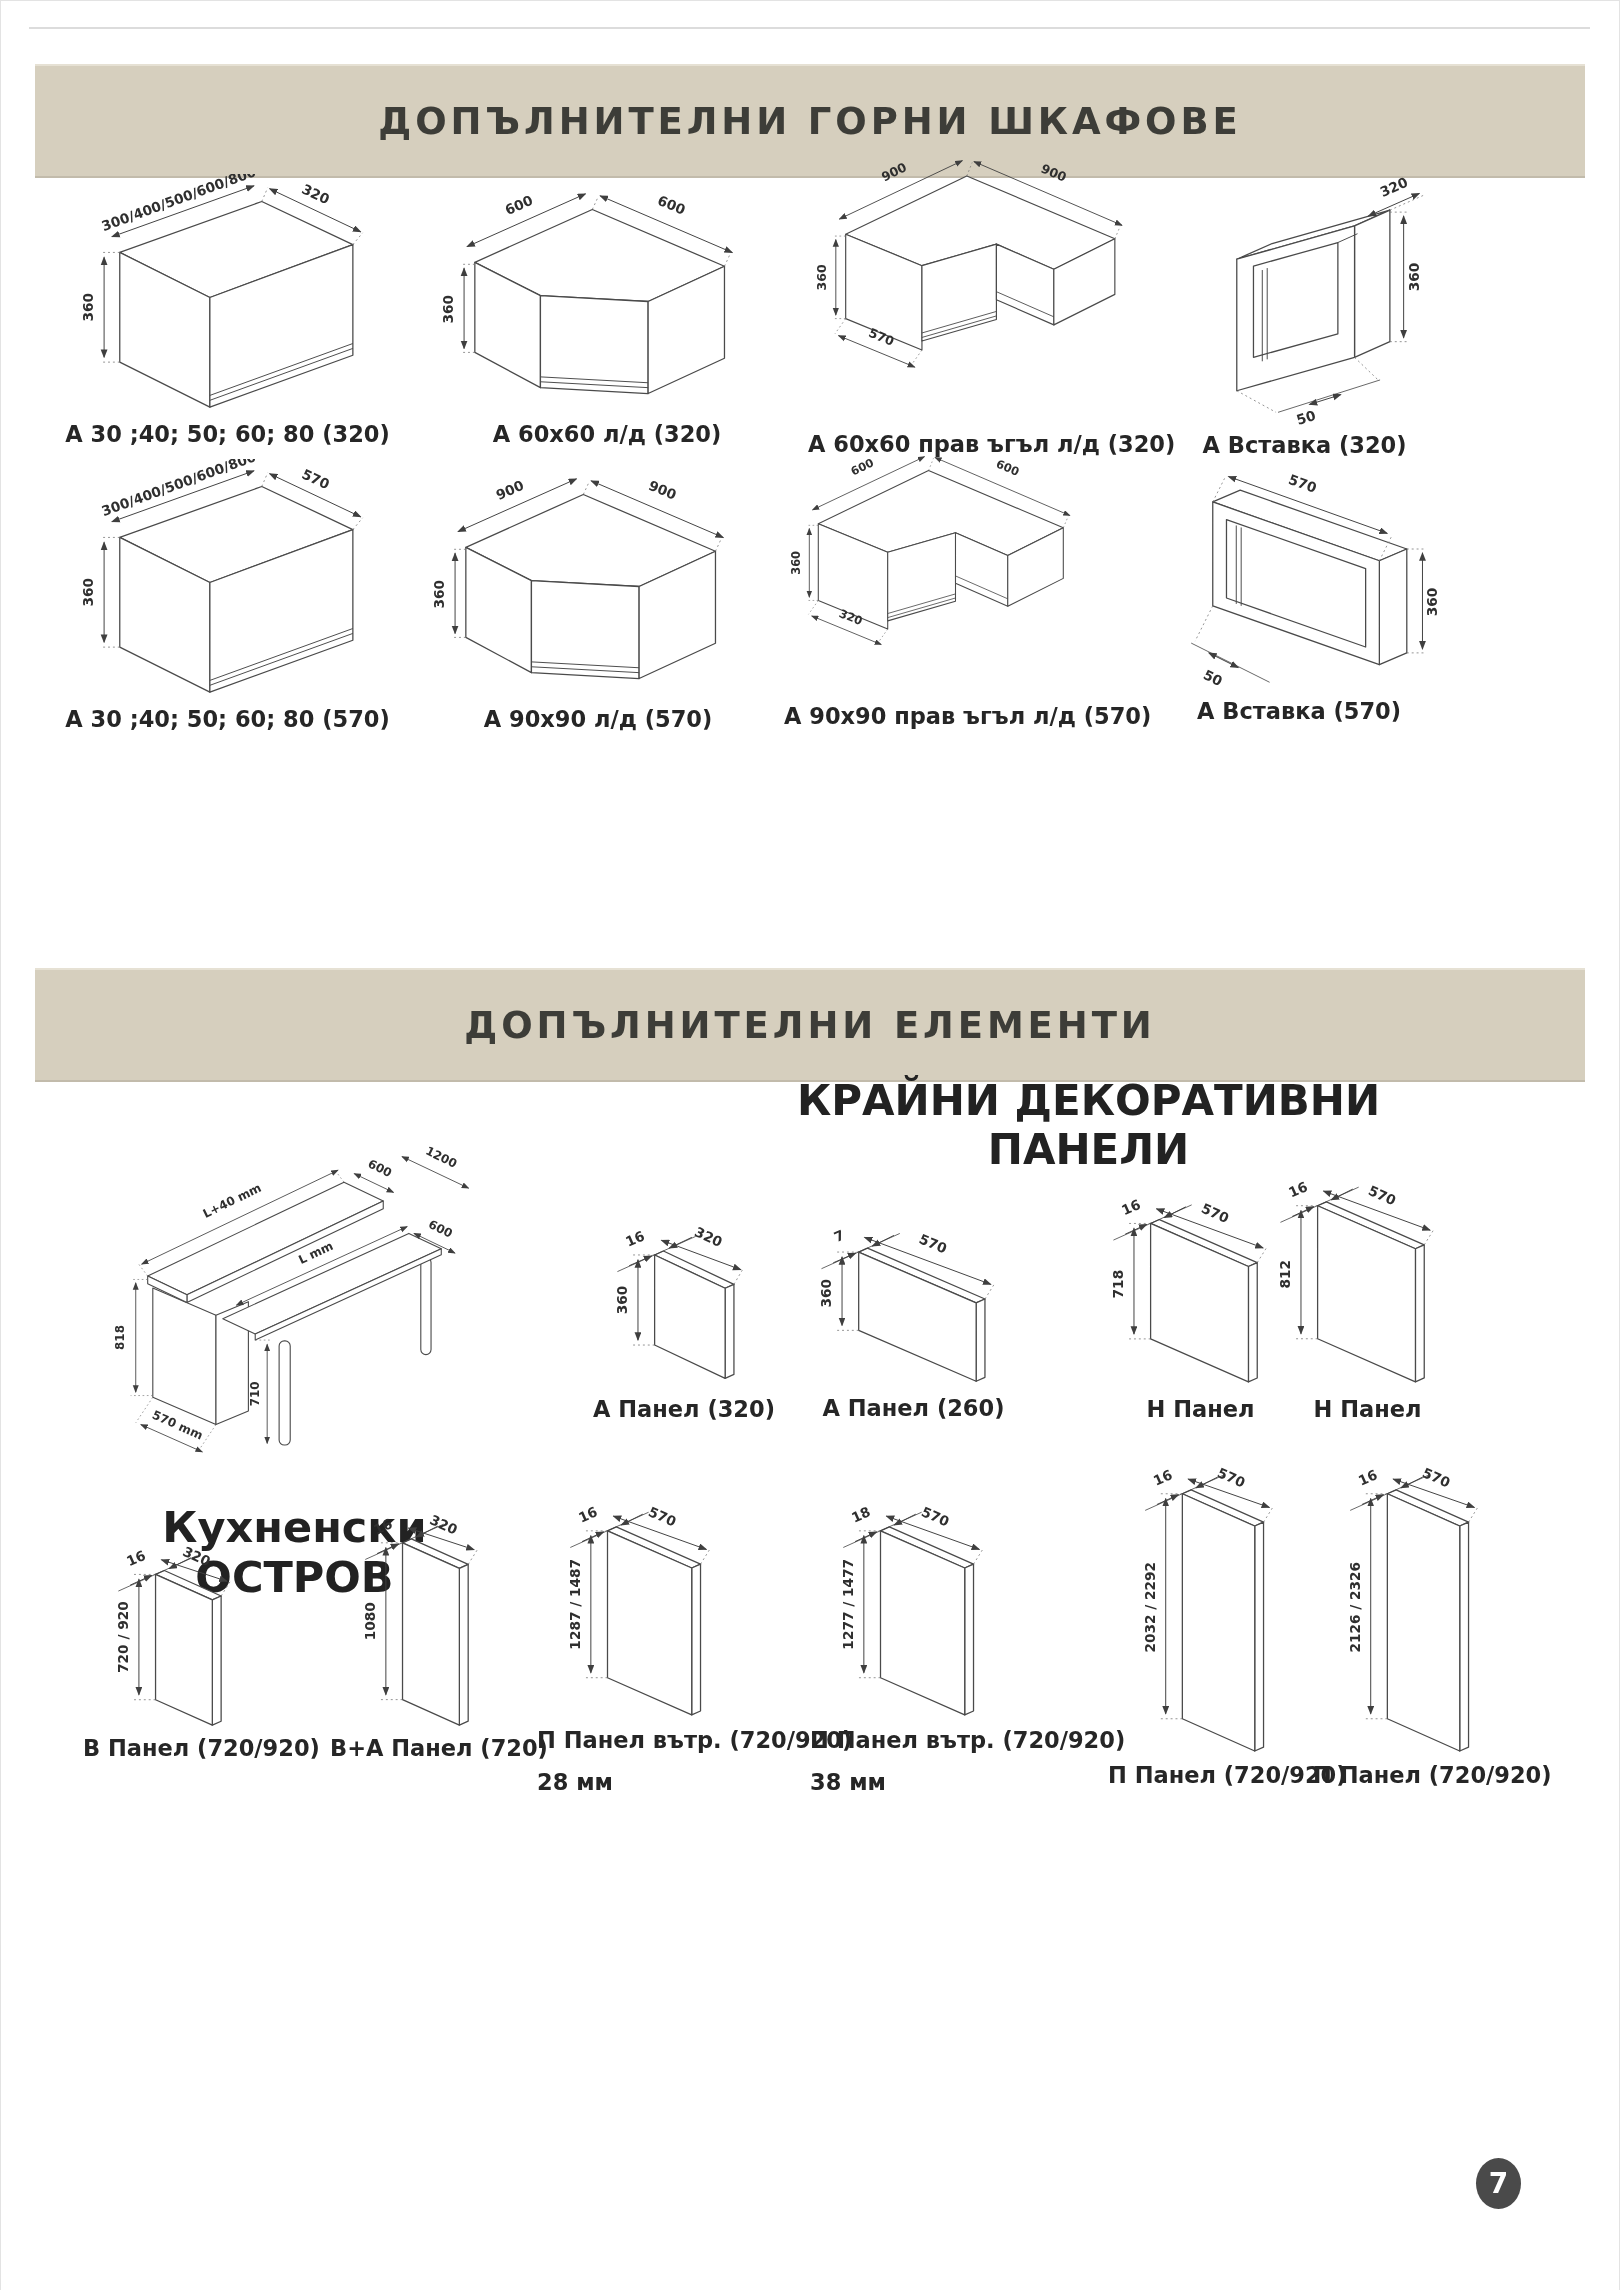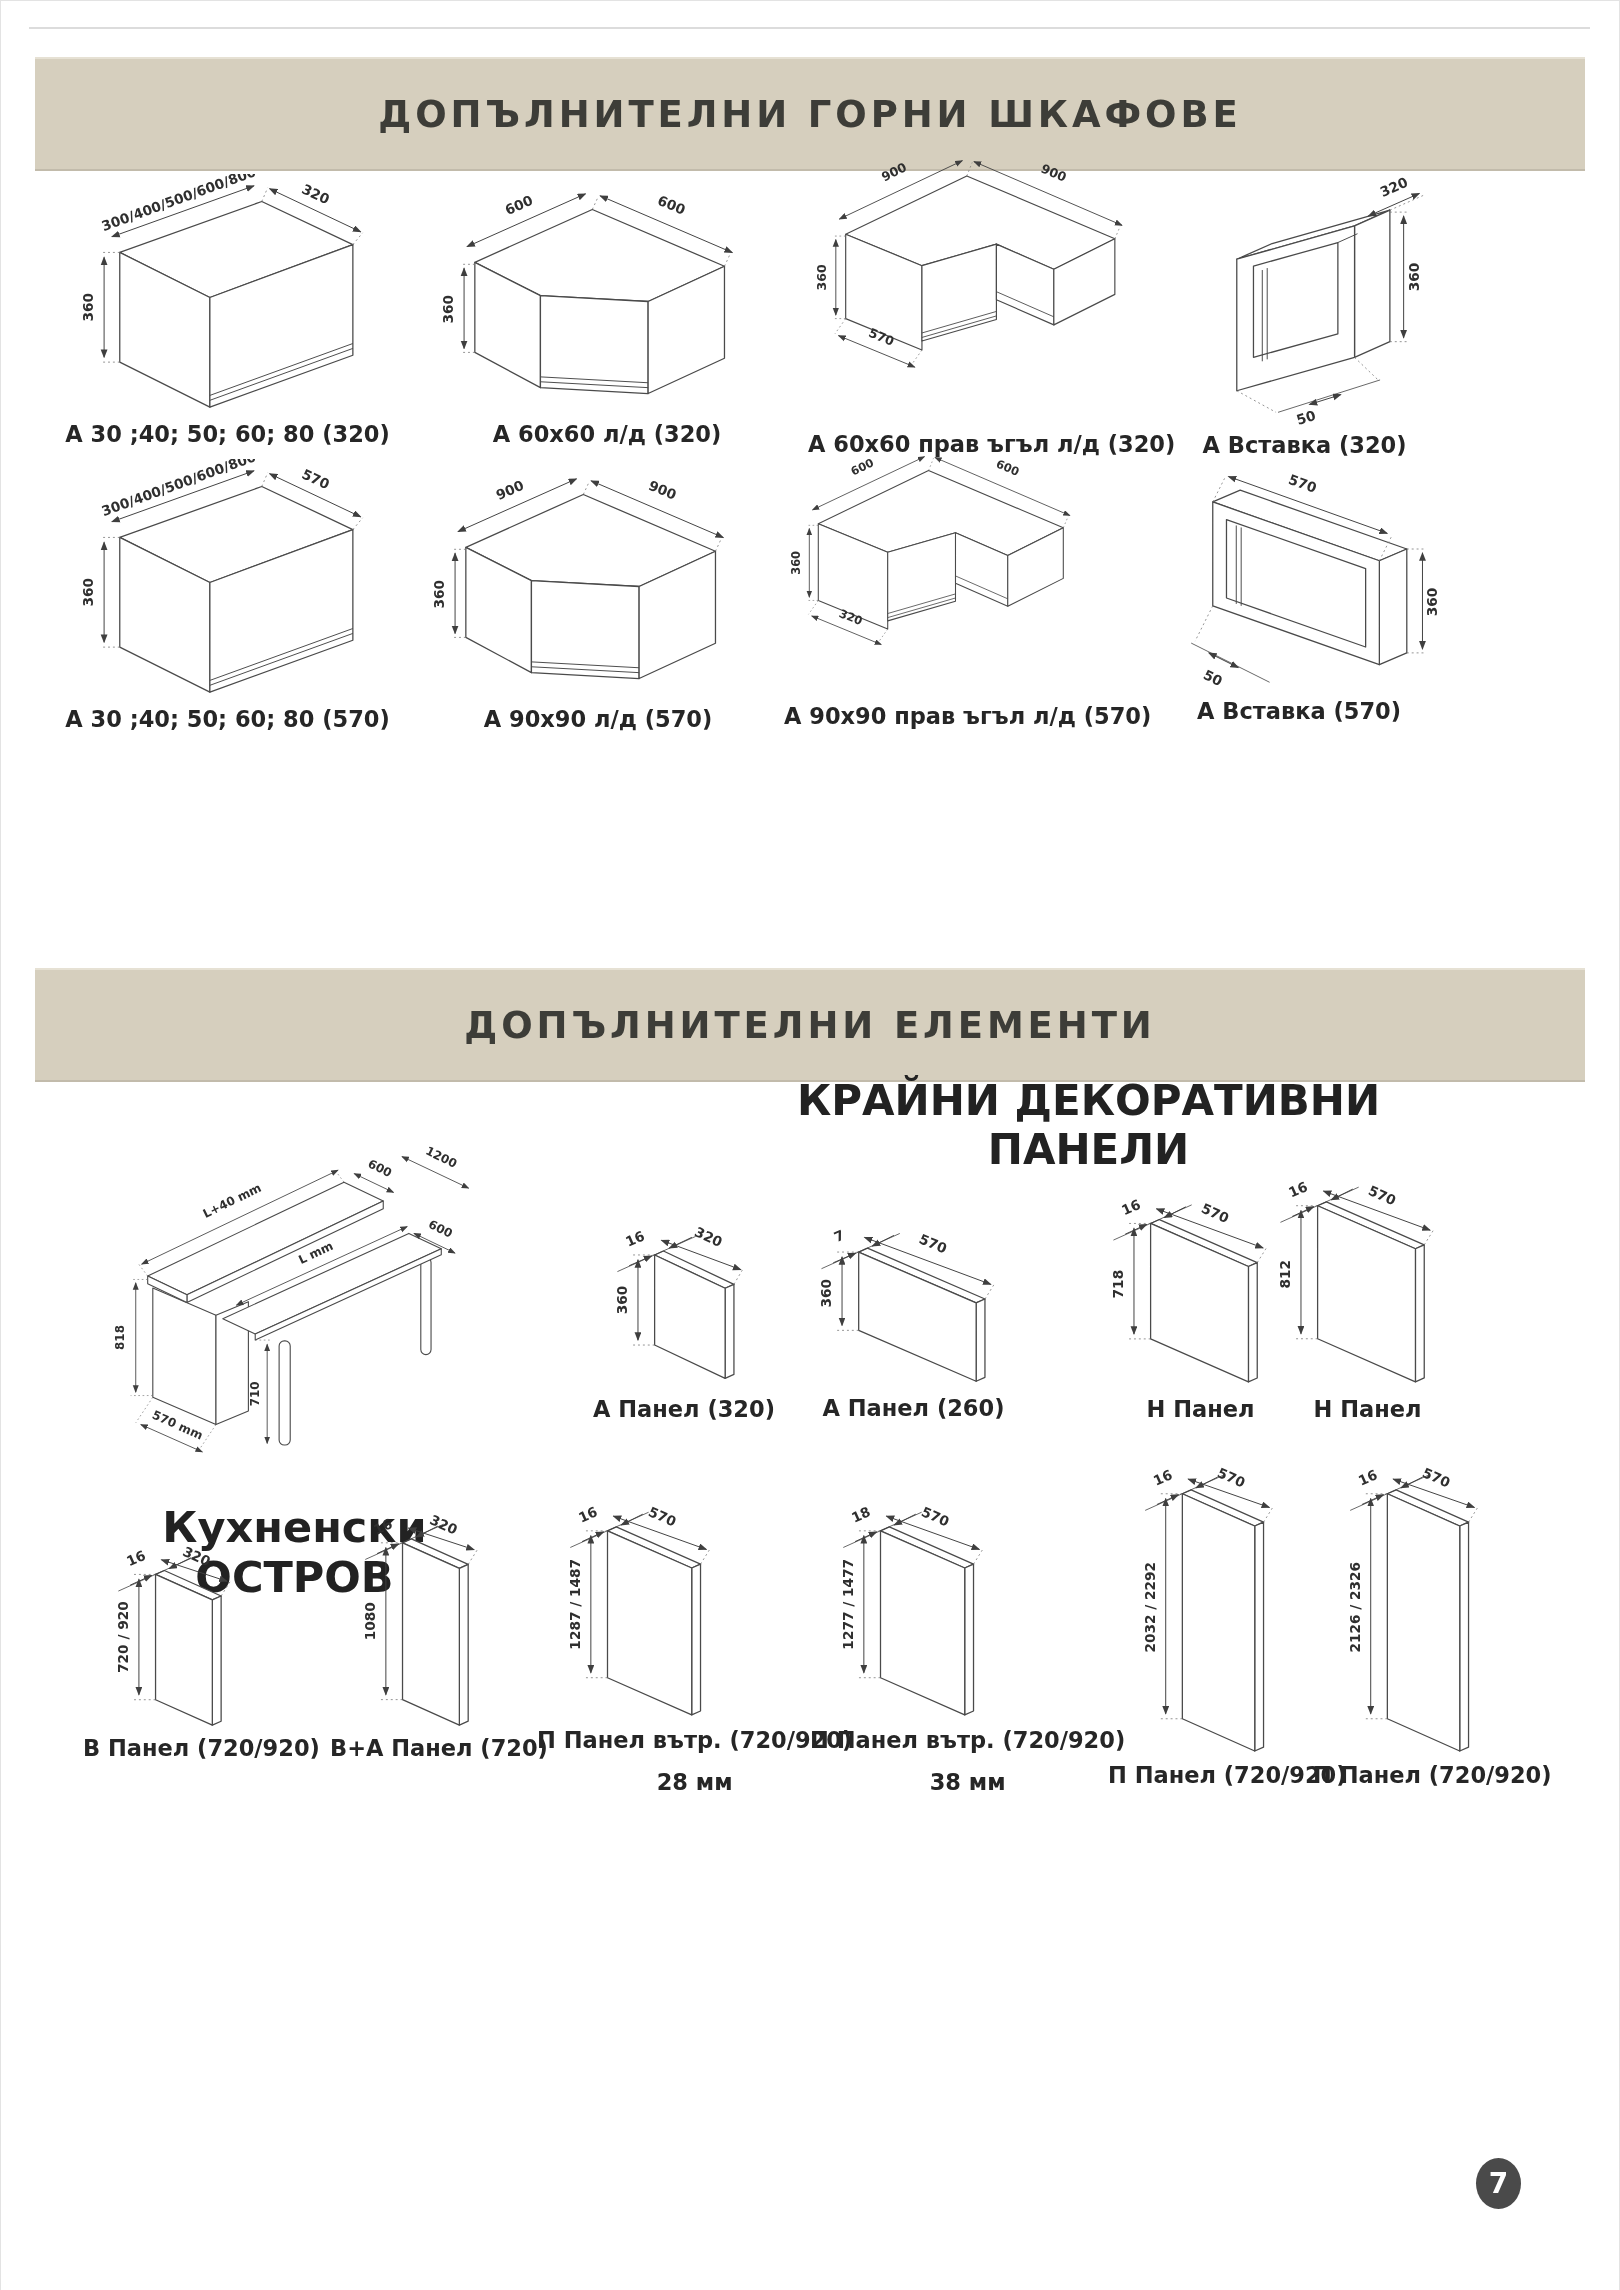--- a/index.html
+++ b/index.html
@@ -11,21 +11,21 @@
         border-top:2px solid #e6e1d4;border-bottom:2px solid #c2bbab;
         display:flex;align-items:center;justify-content:center;}
   .band h1{margin:0;font-size:37px;font-weight:bold;letter-spacing:3.9px;color:#3d3d38;}
   .subtitle{position:absolute;left:716px;top:1076px;width:745px;text-align:center;
         font-size:42px;font-weight:bold;color:#222;}
   .island-label{position:absolute;left:74px;top:1462px;width:441px;text-align:center;
         font-size:43px;font-weight:bold;color:#222;margin-top:40px;}
   figure.cell{position:absolute;margin:0;}
   figure.cell svg{display:block;}
   figcaption{position:relative;left:50%;transform:translateX(-50%);width:max-content;
-        font-size:22.5px;font-weight:bold;color:#262626;white-space:nowrap;text-align:center;margin-top:2px;}
+        font-size:22.5px;font-weight:bold;color:#262626;white-space:nowrap;text-align:left;margin-top:2px;}
   figcaption .sub{font-size:22.5px;font-weight:bold;margin-top:16px;}
   .face{fill:#ffffff;stroke:#4a4a4a;stroke-width:1.3;stroke-linejoin:round;}
   .hole{fill:none;stroke:#4a4a4a;stroke-width:1.3;stroke-linejoin:round;}
   .ln2{stroke:#4a4a4a;stroke-width:1;fill:none;}
   .dim{stroke:#3f3f3f;stroke-width:1;fill:none;}
   .thin{stroke-width:0.8;}
   .ext{stroke:#777;stroke-width:0.8;stroke-dasharray:2 3;fill:none;}
   .dt{font:600 14px "DejaVu Sans",sans-serif;fill:#2f2f2f;}
   .footer-url{position:absolute;left:0;top:2147px;width:1620px;text-align:center;
         font-family:"Liberation Sans",sans-serif;font-size:57px;font-weight:400;
@@ -45,21 +45,21 @@
     <defs>
       <marker id="ae" markerWidth="9" markerHeight="8" refX="8" refY="3.5" orient="auto" markerUnits="userSpaceOnUse">
         <path d="M0,0 L9,3.5 L0,7 Z" fill="#3f3f3f"></path>
       </marker>
       <marker id="as" markerWidth="9" markerHeight="8" refX="1" refY="3.5" orient="auto" markerUnits="userSpaceOnUse">
         <path d="M9,0 L0,3.5 L9,7 Z" fill="#3f3f3f"></path>
       </marker>
     </defs>
   </svg>
 
-  <header class="band" style="top:57px">
+  <header class="band" style="top:64px">
     <h1>ДОПЪЛНИТЕЛНИ ГОРНИ ШКАФОВЕ</h1>
   </header>
 
   <figure class="cell" style="left:61px;top:174px">
     <svg width="333" height="245" viewBox="0 0 340 250">
       <polygon class="face" points="60,80 205,28 298,72 152,126"></polygon>
       <polygon class="face" points="60,80 152,126 152,238 60,192"></polygon>
       <polygon class="face" points="152,126 298,72 298,185 152,238"></polygon>
       <line class="ln2" x1="152" y1="226" x2="298" y2="173"></line>
       <line class="ln2" x1="152" y1="231" x2="298" y2="178"></line>

